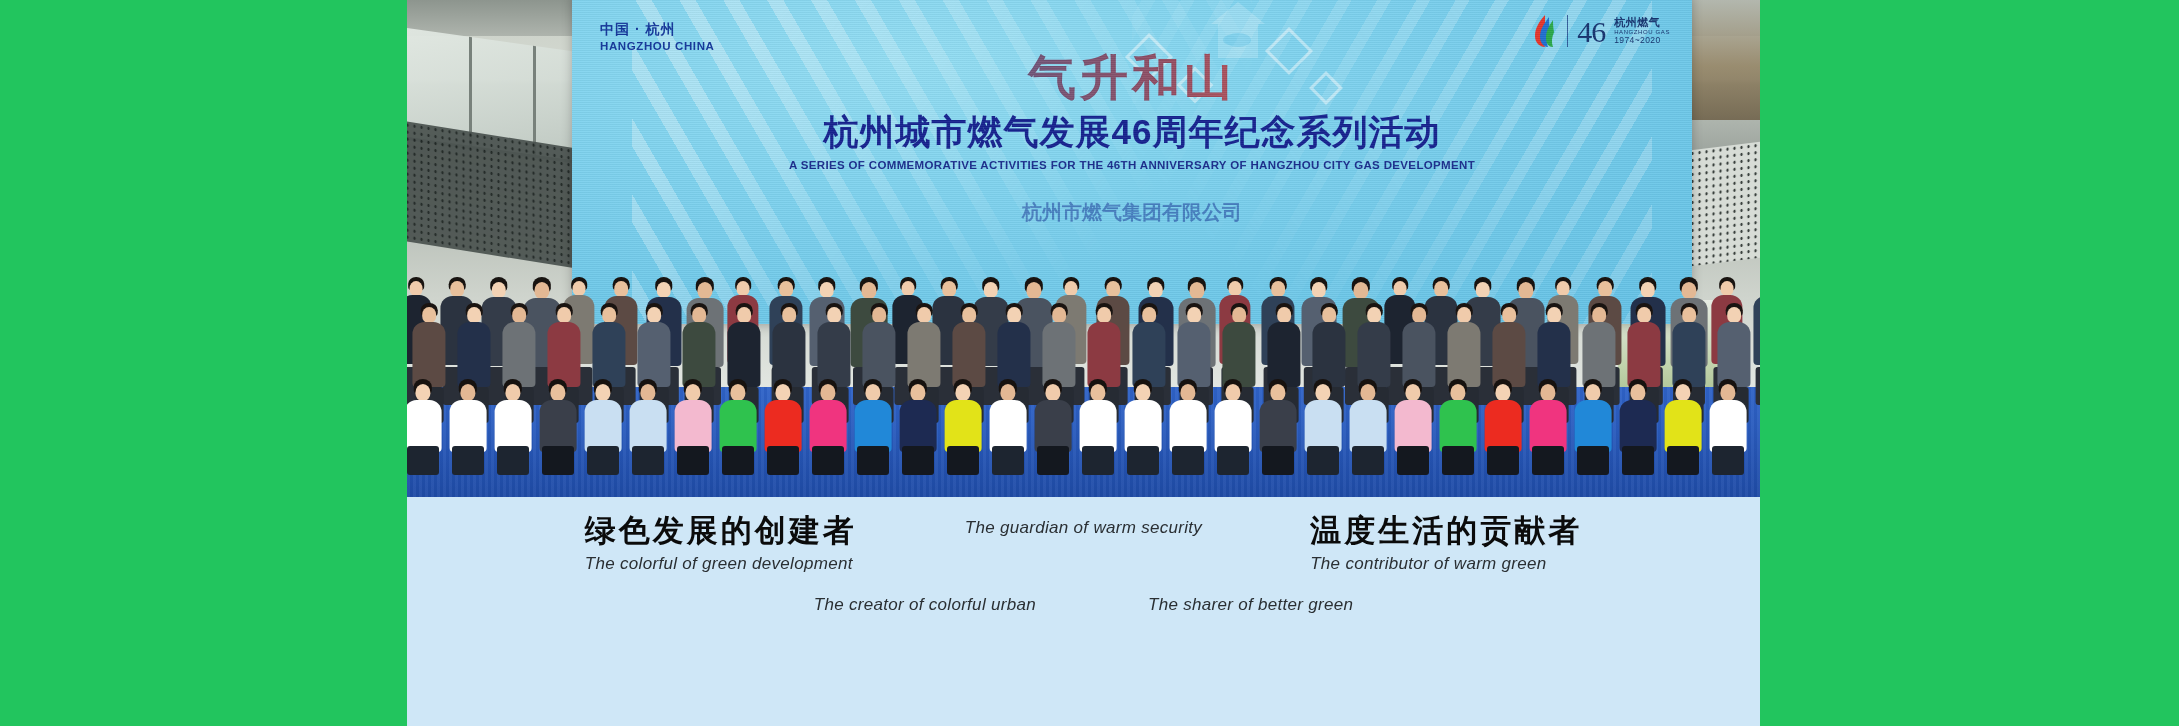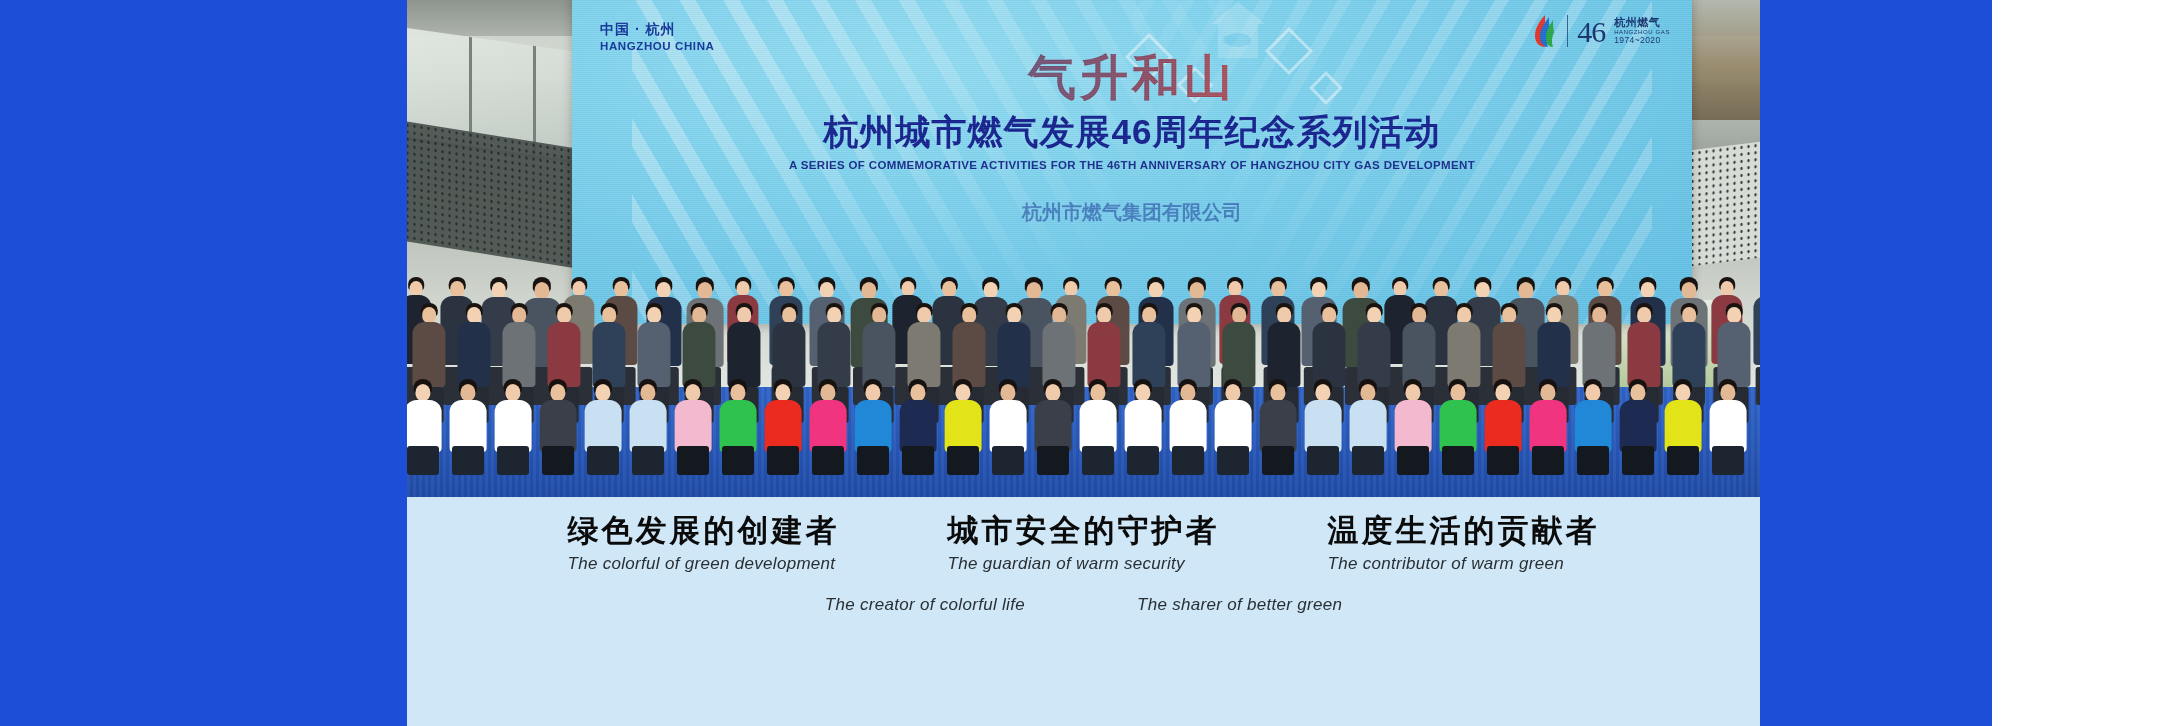--- a/index.html
+++ b/index.html
@@ -4,21 +4,21 @@
 <title>Hangzhou Gas 46th Anniversary Banner</title>
 <style>
   * { box-sizing: border-box; margin: 0; padding: 0; }
   html, body {
     width: 2179px; height: 726px;
     background: #ffffff;
     font-family: "Liberation Sans", "DejaVu Sans", sans-serif;
     overflow: hidden;
   }
 
-  #stage { position: relative; width: 1992px; height: 726px; background: #1d4ed8; }
+  #stage { position: relative; width: 2179px; height: 726px; background: #22c55e; }
 
   
   .banner {
     position: absolute;
     left: 407px; top: 0;
     width: 1353px; height: 726px;
     background: #cfe7f7;
     overflow: hidden;
   }
 
@@ -841,31 +841,30 @@
       </div>
     </div>
 
     <div class="slogans">
       <div class="slogan-row row1">
         <div class="slogan">
           <div class="cn">绿色发展的创建者</div>
           <div class="en">The colorful of green development</div>
         </div>
         <div class="slogan">
-          <div class="cn">城市安全的守护者</div>
           <div class="en">The guardian of warm security</div>
         </div>
         <div class="slogan">
           <div class="cn">温度生活的贡献者</div>
           <div class="en">The contributor of warm green</div>
         </div>
       </div>
       <div class="slogan-row row2">
         <div class="slogan">
-          <div class="en">The creator of colorful life</div>
+          <div class="en">The creator of colorful urban</div>
         </div>
         <div class="slogan">
           <div class="en">The sharer of better green</div>
         </div>
       </div>
     </div>
 
   </div>
 </div>
 

